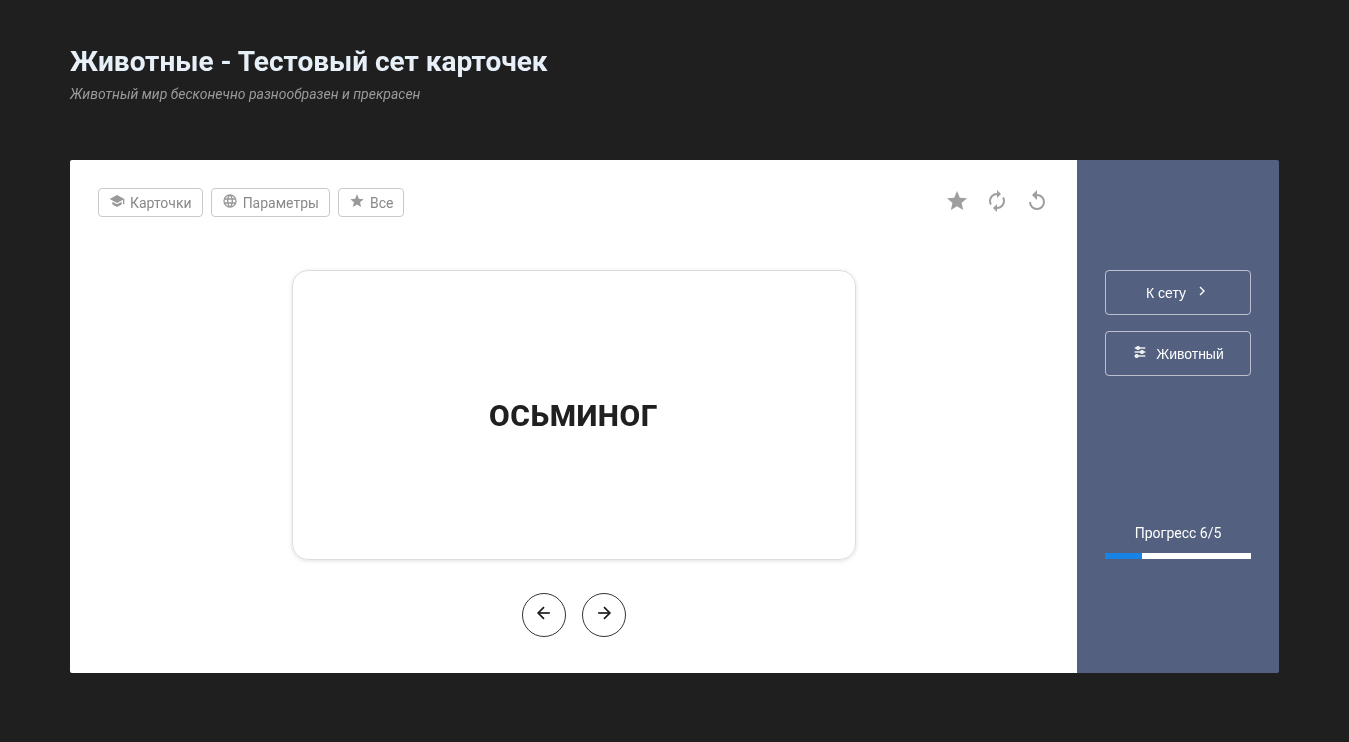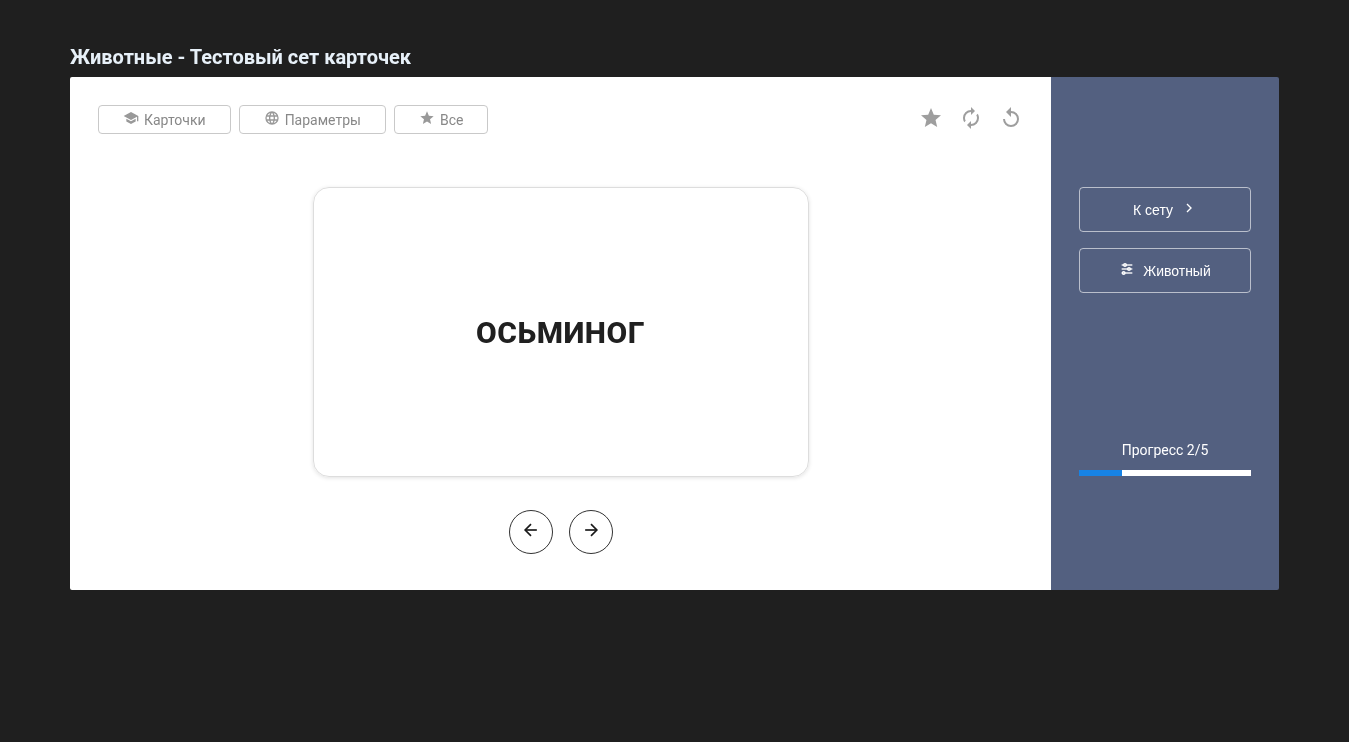--- a/index.html
+++ b/index.html
@@ -12,21 +12,21 @@
       font-family: -apple-system, BlinkMacSystemFont, 'Segoe UI', Roboto, Arial, sans-serif;
       width: 1349px;
       height: 742px;
       overflow: hidden;
     }
     .page-wrapper {
       padding: 45px 70px 0 70px;
     }
     .page-title {
       color: #e7f0f8;
-      font-size: 20px;
+      font-size: 28px;
       font-weight: 700;
       margin-bottom: 8px;
     }
     .page-subtitle {
       color: #9a9a9a;
       font-size: 14px;
       font-style: italic;
       margin-bottom: 58px;
     }
     .app-container {
@@ -51,21 +51,21 @@
     .chip-row {
       display: flex;
       gap: 8px;
     }
     .chip {
       display: inline-flex;
       align-items: center;
       gap: 5px;
       border: 1px solid #c9c9c9;
       border-radius: 4px;
-      padding: 4px 24px;
+      padding: 4px 10px;
       color: #888;
       font-size: 14px;
       background: #fff;
       cursor: pointer;
     }
     .chip svg {
       width: 16px;
       height: 16px;
       fill: #999;
     }
@@ -88,21 +88,21 @@
       fill: #9e9e9e;
     }
     .card-area {
       flex: 1;
       display: flex;
       align-items: center;
       justify-content: center;
       margin-top: 20px;
     }
     .card {
-      width: 496px;
+      width: 564px;
       height: 290px;
       border: 1px solid #ddd;
       border-radius: 16px;
       display: flex;
       align-items: center;
       justify-content: center;
       box-shadow: 0 1px 4px rgba(0,0,0,0.12);
       cursor: pointer;
     }
     .card-text {
@@ -129,21 +129,21 @@
       cursor: pointer;
     }
     .nav-btn svg {
       width: 20px;
       height: 20px;
       stroke: #1a1a1a;
       stroke-width: 2;
       fill: none;
     }
     .side-panel {
-      width: 228px;
+      width: 202px;
       background: #536080;
       display: flex;
       flex-direction: column;
       padding: 28px;
       color: #fff;
     }
     .side-top {
       margin-top: 82px;
       display: flex;
       flex-direction: column;
@@ -187,20 +187,21 @@
     .progress-fill {
       height: 100%;
       background: #1783E5;
     }
   </style>
 </head>
 <body>
 
 <div class="page-wrapper">
   <h1 class="page-title">Животные - Тестовый сет карточек</h1>
+  <p class="page-subtitle">Животный мир бесконечно разнообразен и прекрасен</p>
 
   <div class="app-container">
     <div class="main-panel">
 
       <div class="toolbar">
         <div class="chip-row">
 
           <div class="chip">
             <span>
               <svg viewBox="0 0 24 24">
@@ -301,21 +302,21 @@
                 <circle cx="15" cy="12" r="2"></circle>
               <line x1="4" y1="18" x2="20" y2="18"></line>
                 <circle cx="7" cy="18" r="2"></circle>
             </svg>
           </span>
           <span>Животный</span>
         </button>
       </div>
 
       <div class="side-bottom">
-        <div class="progress-label">Прогресс 2/5</div>
+        <div class="progress-label">Прогресс 6/5</div>
         <div class="progress-bar">
           <div class="progress-fill" style="width:25%"></div>
         </div>
       </div>
     </div>
 
   </div>
 </div>
 
 </body></html>

